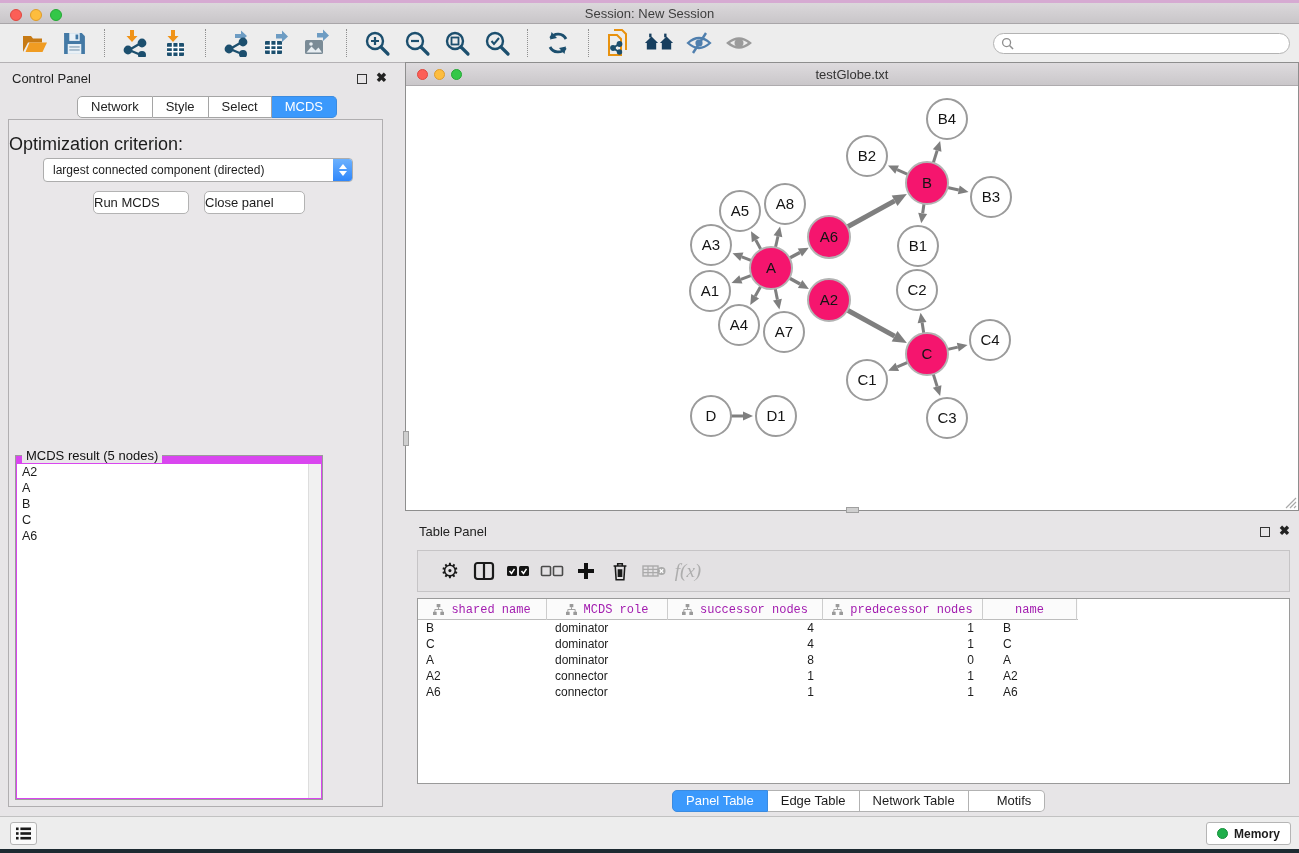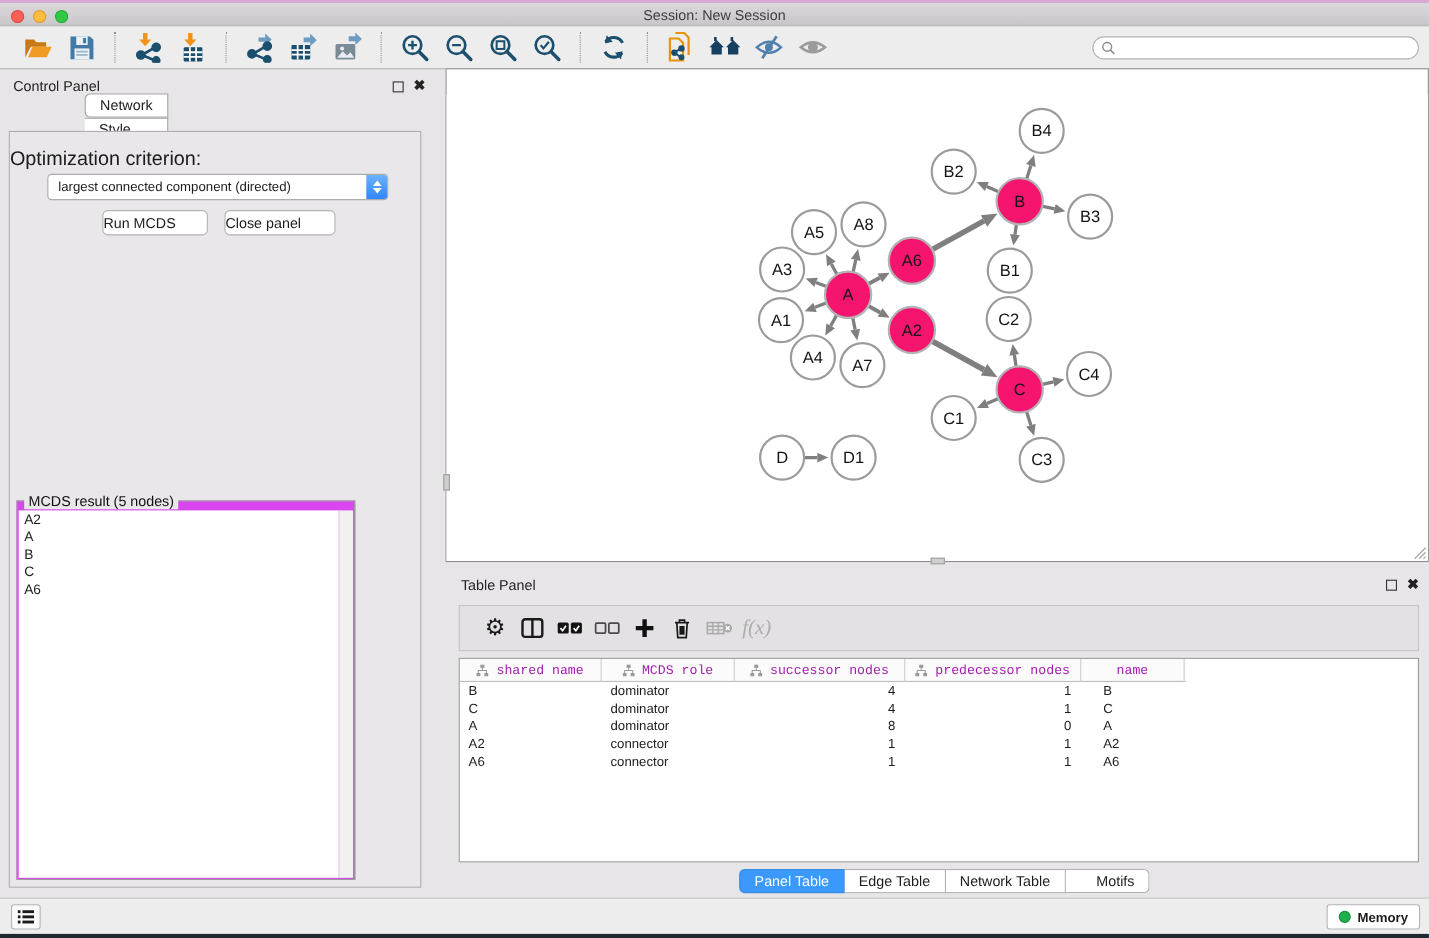--- a/index.html
+++ b/index.html
@@ -30,21 +30,21 @@
   #search-wrap input { border:none; outline:none; flex:1; height:17px; font-size:12px;
     background:transparent; font-family:"Liberation Sans",sans-serif; }
 
   
   #control-panel { position:absolute; left:0; top:63px; width:400px; height:753px; }
   #cp-title { position:absolute; left:12px; top:8px; font-size:13px; color:#222; }
   .panel-float { position:absolute; width:10px; height:10px; border:1.5px solid #333; background:transparent; }
   .panel-close { position:absolute; font-size:13px; font-weight:bold; color:#222; line-height:10px; }
   #cp-float { left:357px; top:11px; }
   #cp-close { left:376px; top:10px; }
-  #cp-tabs { position:absolute; left:77px; top:22px; height:22px; display:flex;flex-direction:column; }
+  #cp-tabs { position:absolute; left:77px; top:33px; height:22px; display:flex; }
   .cp-tab { height:22px; padding:0 13px; font-size:13px; line-height:20px; background:#fff;
     border:1px solid #a5a5a5; border-left:none; color:#222; }
   .cp-tab:first-child { border-left:1px solid #a5a5a5; border-radius:5px 0 0 5px; }
   .cp-tab:last-child { border-radius:0 5px 5px 0; }
   .cp-tab.selected { background:#3b99fc; color:#fff; border-color:#3b8be0; }
   #cp-content { position:absolute; left:8px; top:56px; width:375px; height:688px;
     background:#e9e7e9; border:1px solid #b0aeb0; }
   #opt-label { position:absolute; left:0; right:0; top:14px; text-align:left; font-size:18px; }
   #criterion-select { position:absolute; left:34px; top:38px; width:310px; height:24px;
     background:#fff; border:1px solid #adadad; border-radius:4px; font-size:12px;
@@ -321,20 +321,26 @@
           <div class="mcds-item">B</div>
           <div class="mcds-item">C</div>
           <div class="mcds-item">A6</div>
         </div>
       <div id="mcds-scroll"></div>
     </div>
   </div>
 </div>
 
 <div id="net-window">
+  <div id="net-titlebar">
+    <span class="tl2 red"></span>
+    <span class="tl2 yellow"></span>
+    <span class="tl2 green"></span>
+    <div class="title">testGlobe.txt</div>
+  </div>
   <div id="net-canvas">
     <svg id="graph-svg" width="892" height="424">
         <line x1="365" y1="182" x2="349.7664742480295" y2="153.98996877863485" stroke="#7f7f7f" stroke-width="3"></line>
         <polygon points="344.98875477892966,145.2051297548061 353.7196518087524,151.8399950175399 345.8132966873066,156.1399425397298" fill="#7f7f7f"></polygon>
         <line x1="365" y1="182" x2="371.94800299942074" y2="150.23770057407663" stroke="#7f7f7f" stroke-width="3"></line>
         <polygon points="374.08497178747507,140.46870040011402 376.3440530777039,151.19933652870108 367.55195292113757,149.27606461945217" fill="#7f7f7f"></polygon>
         <line x1="365" y1="182" x2="335.8136218709676" y2="170.81188838387092" stroke="#7f7f7f" stroke-width="3"></line>
         <polygon points="326.47616069794714,167.2325282675464 337.42433392331367,166.6100308560117 334.20290981862155,175.01374591173015" fill="#7f7f7f"></polygon>
         <line x1="365" y1="182" x2="334.87801045099513" y2="193.3574714692969" stroke="#7f7f7f" stroke-width="3"></line>
         <polygon points="325.5210375870572,196.88551041799482 333.29039292408106,189.14683368052485 336.4656279779092,197.56810925806897" fill="#7f7f7f"></polygon>

